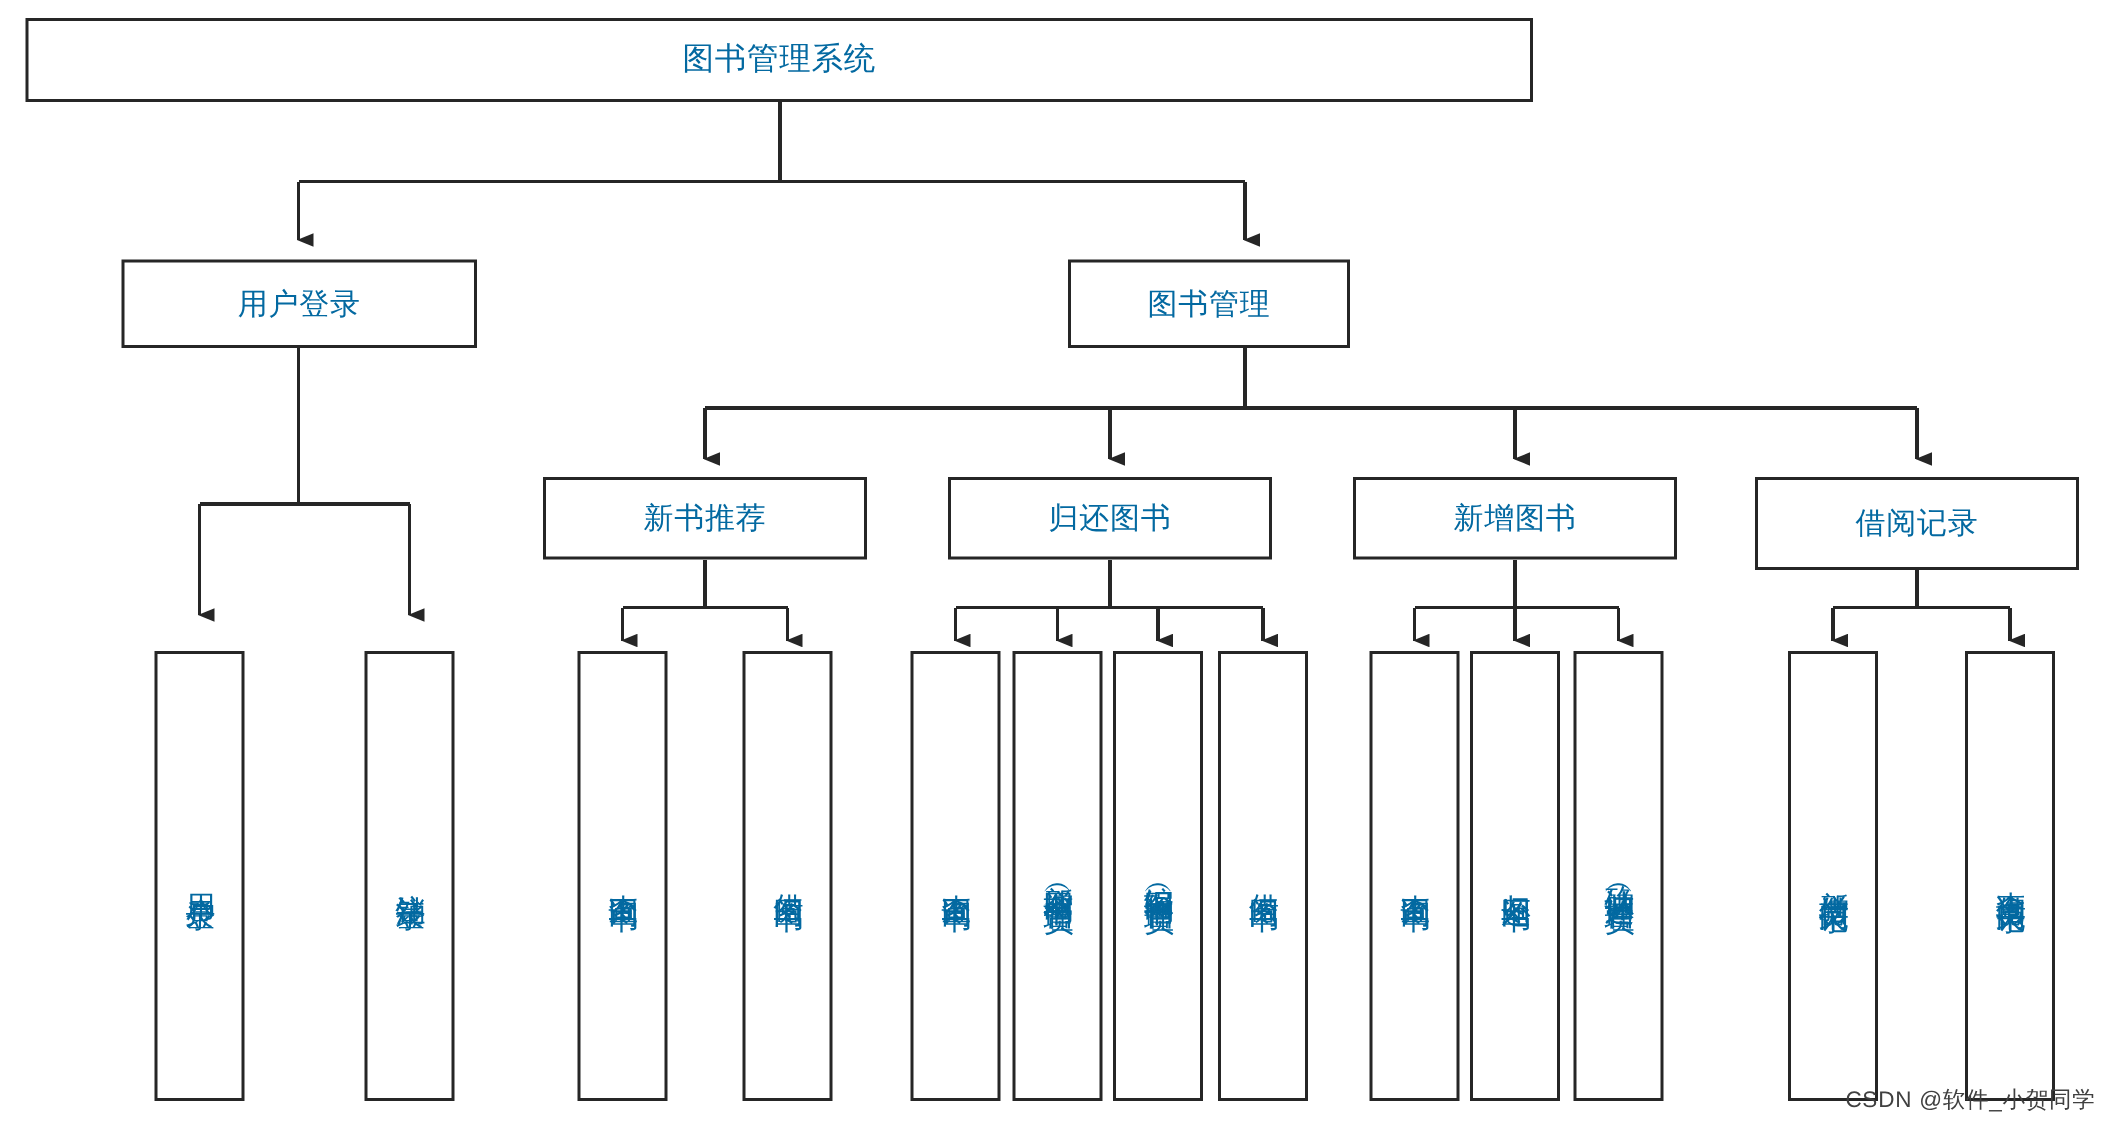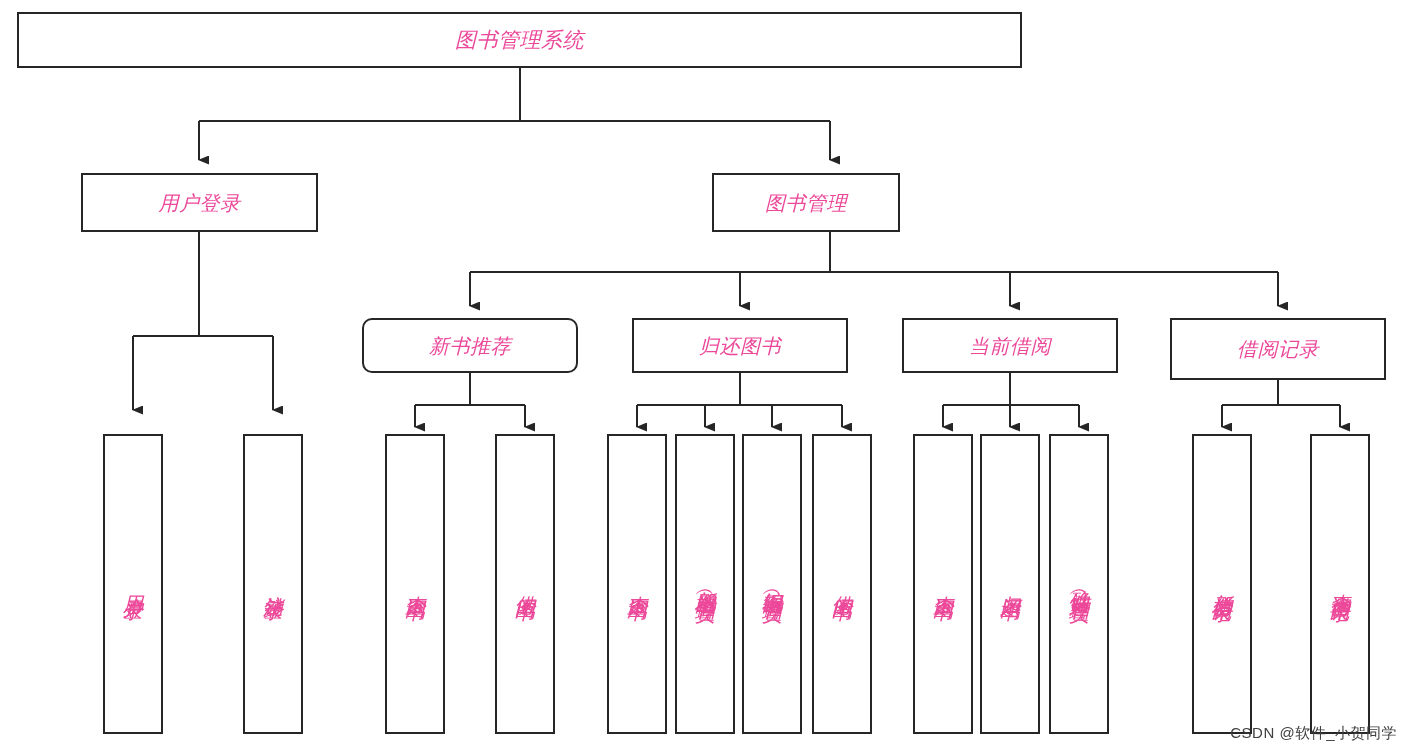--- a/index.html
+++ b/index.html
@@ -29,26 +29,25 @@
     position: absolute;
     box-sizing: border-box;
     background: #ffffff;
     border: 2px solid #262626;
     display: flex;
     align-items: center;
     justify-content: center;
     overflow: hidden;
   }
   .node-label {
-    color: #ec4899;
+    color: #0369a1;
     font-size: 20px;
     line-height: 1.1;
     letter-spacing: 0.5px;
     white-space: nowrap;
-    font-style: italic;
   }
   .node.root .node-label {
     font-size: 21px;
   }
   .node.vertical {
     align-items: center;
     justify-content: center;
   }
   .node.vertical .node-label {
     writing-mode: vertical-rl;
@@ -131,28 +130,28 @@
     <span class="node-label">图书管理系统</span>
   </div>
 
   <div class="node" style="left:81px; top:173px; width:237px; height:59px;">
     <span class="node-label">用户登录</span>
   </div>
   <div class="node" style="left:712px; top:173px; width:188px; height:59px;">
     <span class="node-label">图书管理</span>
   </div>
 
-  <div class="node" style="left:362px; top:318px; width:216px; height:55px;border-radius:10px;">
+  <div class="node" style="left:362px; top:318px; width:216px; height:55px;">
     <span class="node-label">新书推荐</span>
   </div>
   <div class="node" style="left:632px; top:318px; width:216px; height:55px;">
     <span class="node-label">归还图书</span>
   </div>
   <div class="node" style="left:902px; top:318px; width:216px; height:55px;">
-    <span class="node-label">当前借阅</span>
+    <span class="node-label">新增图书</span>
   </div>
   <div class="node" style="left:1170px; top:318px; width:216px; height:62px;">
     <span class="node-label">借阅记录</span>
   </div>
 
   <div class="node vertical" style="left:103px; top:434px; width:60px; height:300px;">
     <span class="node-label">用户登录</span>
   </div>
   <div class="node vertical" style="left:243px; top:434px; width:60px; height:300px;">
     <span class="node-label">注销登录</span>

